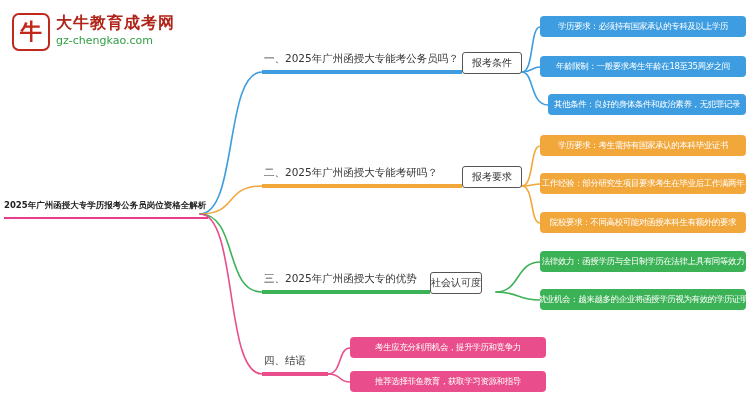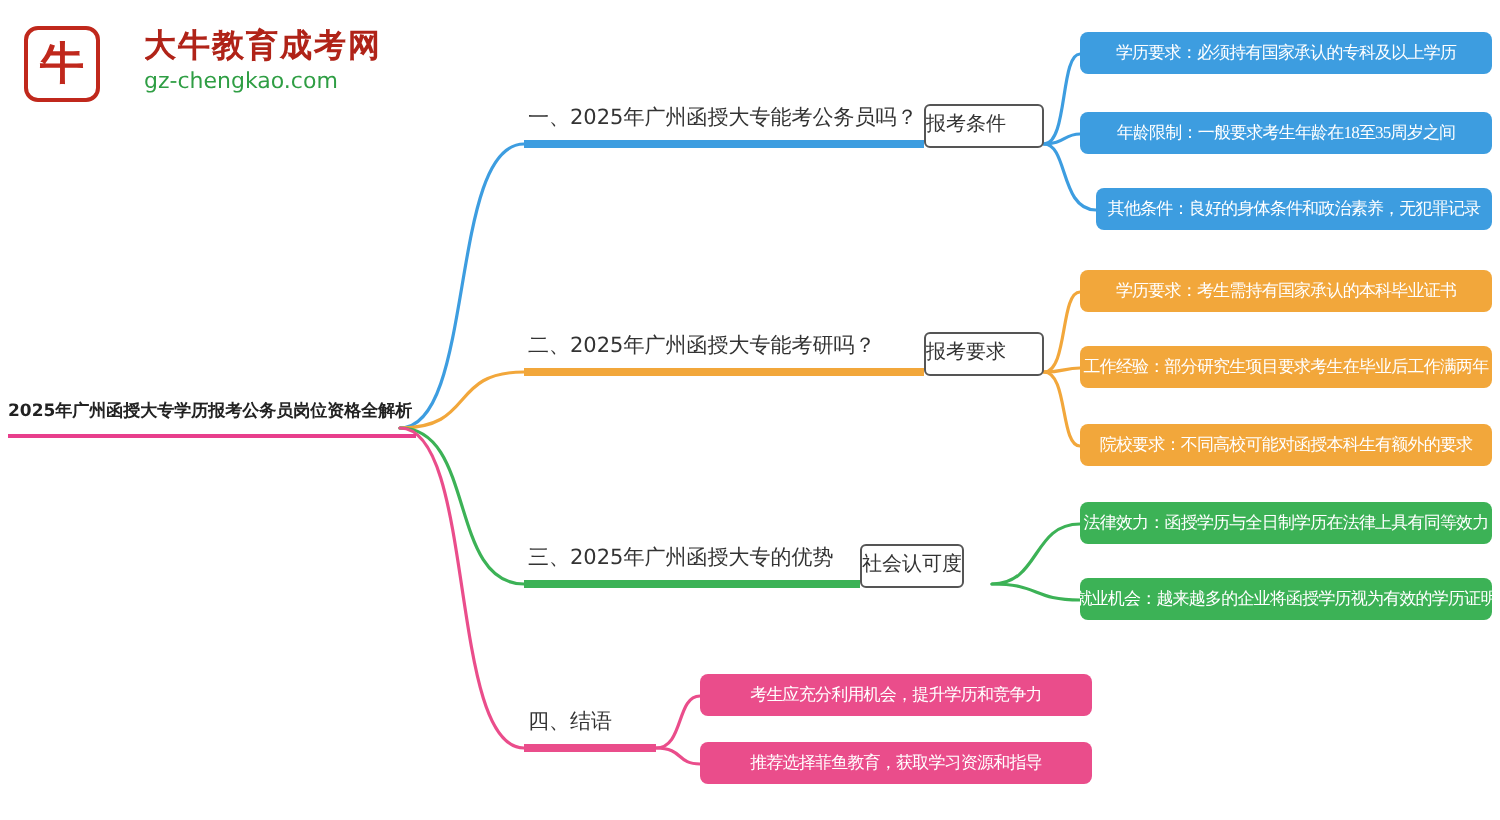--- a/index.html
+++ b/index.html
@@ -8,41 +8,41 @@
     font-family:"DejaVu Sans","Liberation Sans",sans-serif;color:#333;
   }
   svg.edges{position:absolute;left:0;top:0;z-index:0;}
   svg.edges path{fill:none;stroke-width:1.6px;stroke-linecap:round;}
 
   
   .logo{position:absolute;left:12px;top:13px;display:flex;align-items:flex-start;z-index:2;}
   .logo-icon{width:38px;height:38px;border:2px solid #c0281c;border-radius:7px;
     display:flex;align-items:center;justify-content:center;color:#c0281c;
     font-weight:bold;font-size:22px;box-sizing:border-box;background:#fff;}
-  .logo-text{margin-left:22px;}
+  .logo-text{margin-left:6px;}
   .logo-name{font-size:16px;font-weight:bold;color:#b02318;letter-spacing:1px;line-height:20px;}
   .logo-url{font-size:11px;color:#2f9e44;line-height:16px;}
 
   
   .root{position:absolute;left:4px;top:200px;z-index:2;font-size:8.5px;font-weight:bold;
     white-space:nowrap;padding:0 2px 5px 0;border-bottom:2.5px solid #e83e8c;color:#222;}
 
   
   .bnode{position:absolute;z-index:2;font-size:10.5px;color:#333;white-space:nowrap;
     padding:0 2px 5px 2px;border-bottom:4px solid #f9a8d4;box-sizing:border-box;height:22px;}
 
   
-  .tag{position:absolute;z-index:2;height:22px;line-height:20px;text-align:left;
+  .tag{position:absolute;z-index:2;height:22px;line-height:20px;text-align:center;
     border:1.2px solid #555;border-radius:3px;background:#fff;font-size:10px;color:#333;
     box-sizing:border-box;white-space:nowrap;}
 
   
   .leaf{position:absolute;z-index:2;height:21px;display:flex;align-items:center;justify-content:center;
     color:#fff;border-radius:4px;font-size:8.5px;letter-spacing:-0.4px;white-space:nowrap;
-    overflow:hidden;padding:0 19px;box-sizing:border-box;font-family:Liberation Serif, serif;}
+    overflow:hidden;padding:0 19px;box-sizing:border-box;}
 </style>
 </head>
 <body>
 
 <div class="canvas">
 
   <svg class="edges" width="750" height="410" viewBox="0 0 750 410">
 
     <path d="M200,214 C238,214 224,72 262,72" style="stroke: rgb(61, 157, 224);"></path>
     <path d="M200,214 C238,214 224,186 262,186" style="stroke: rgb(242, 167, 59);"></path>

